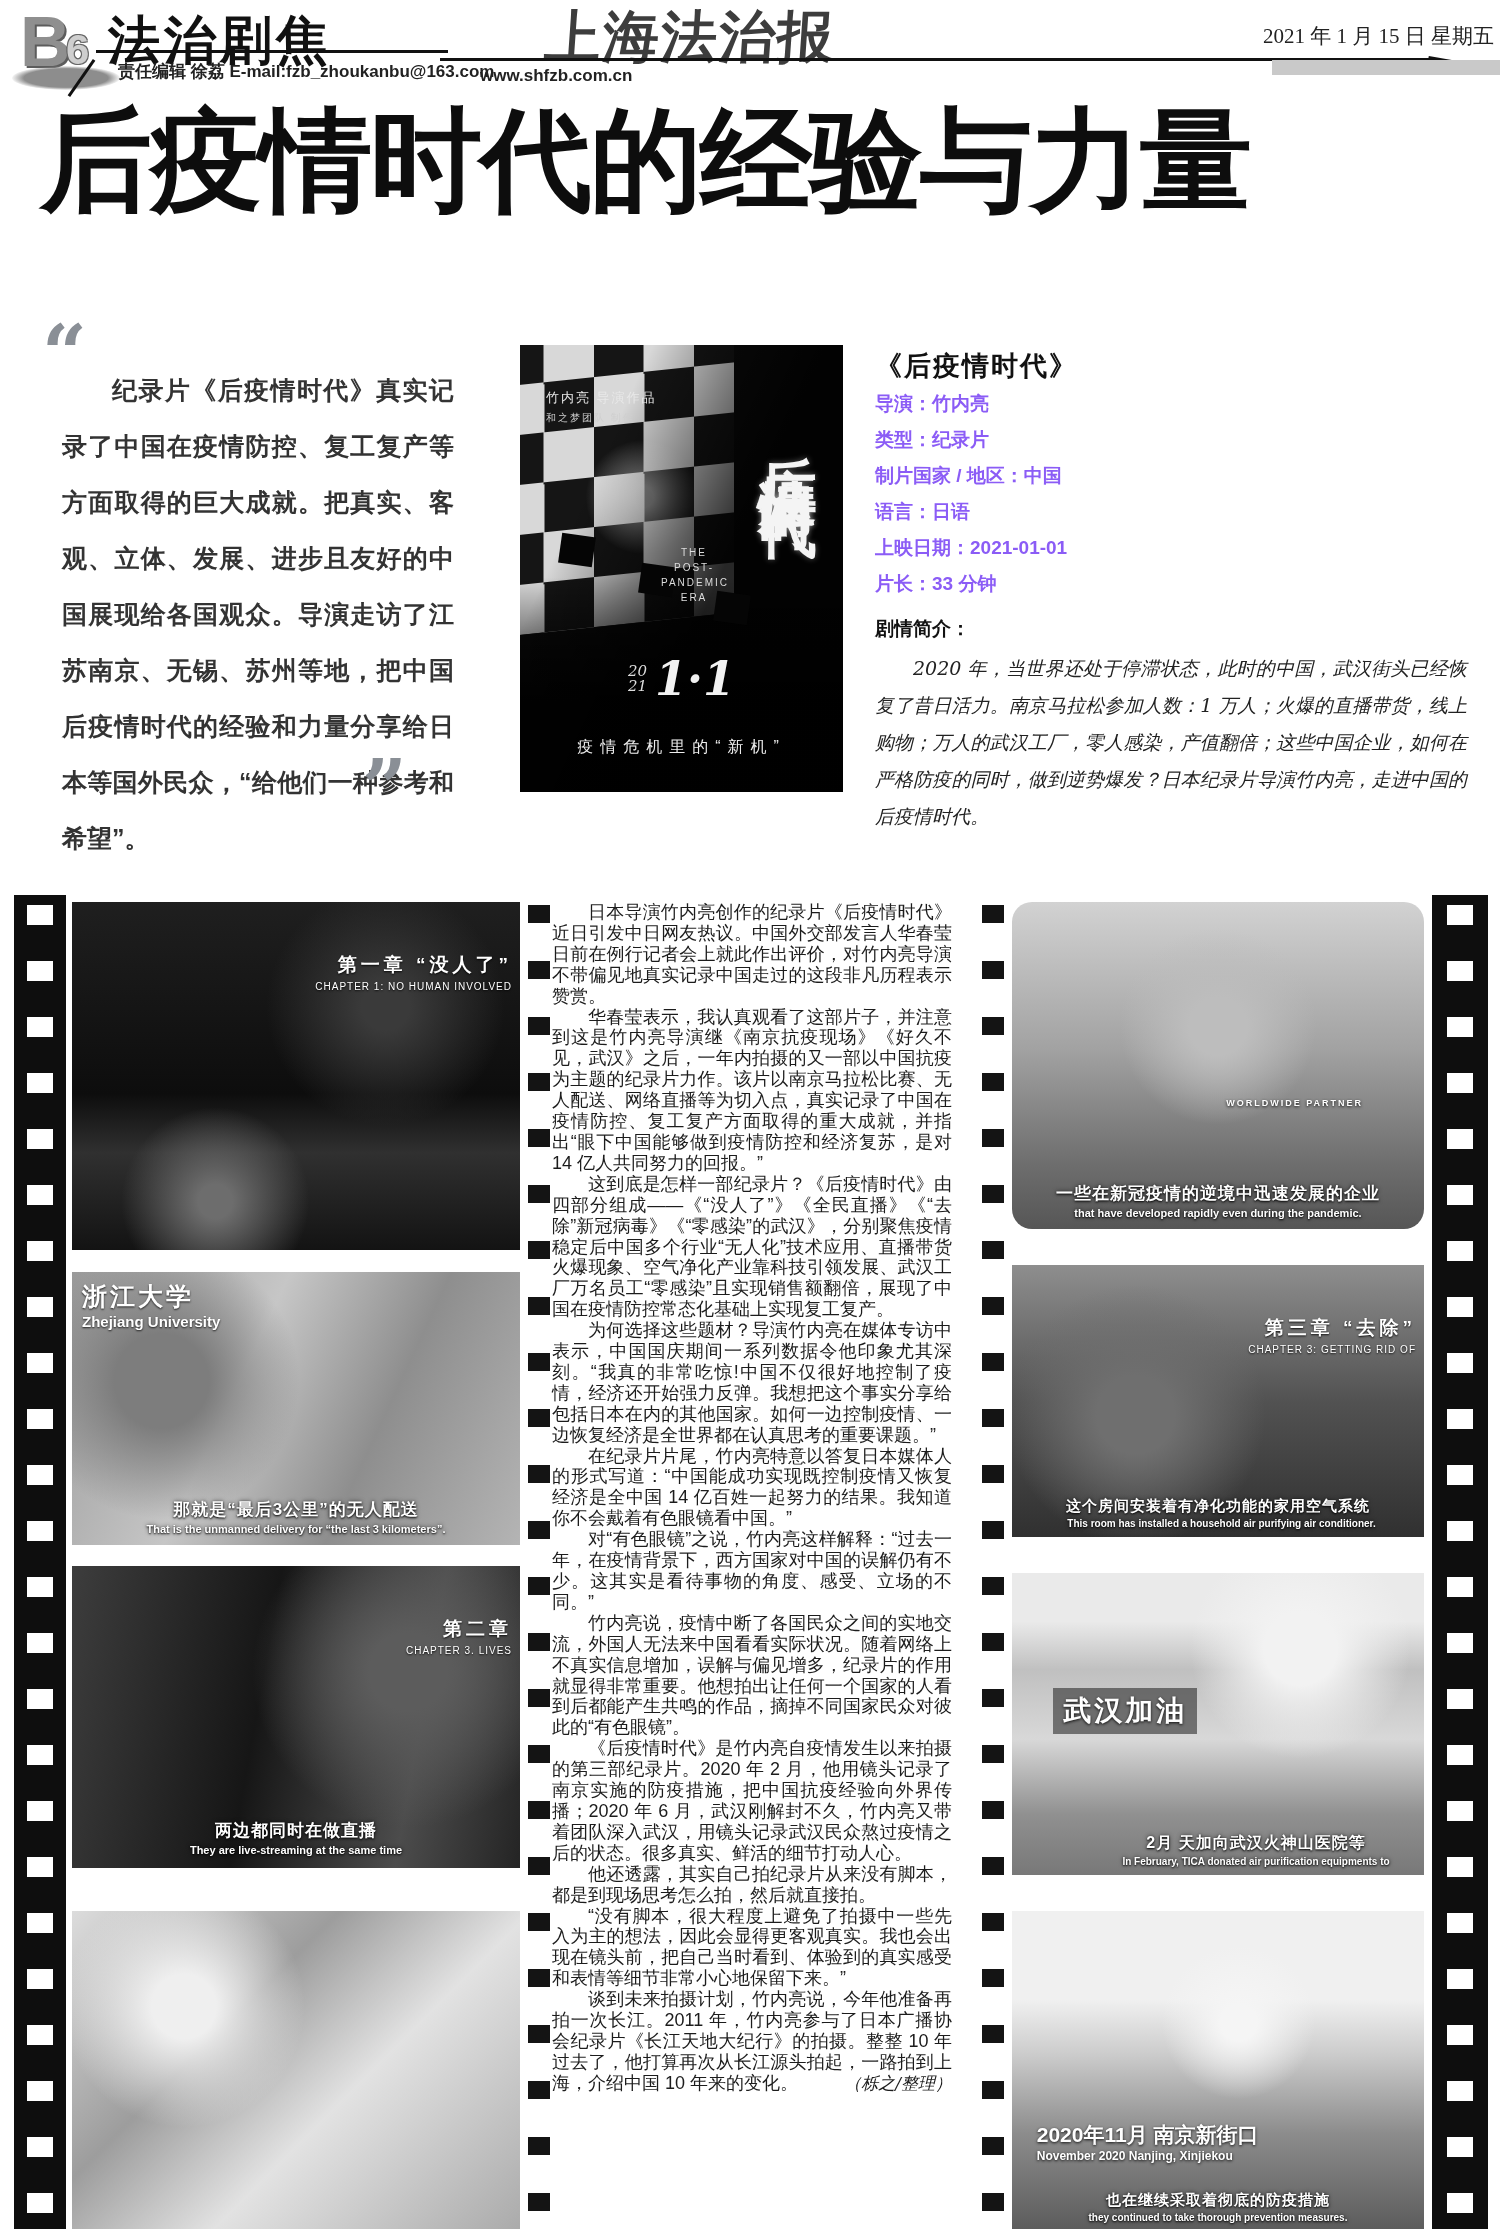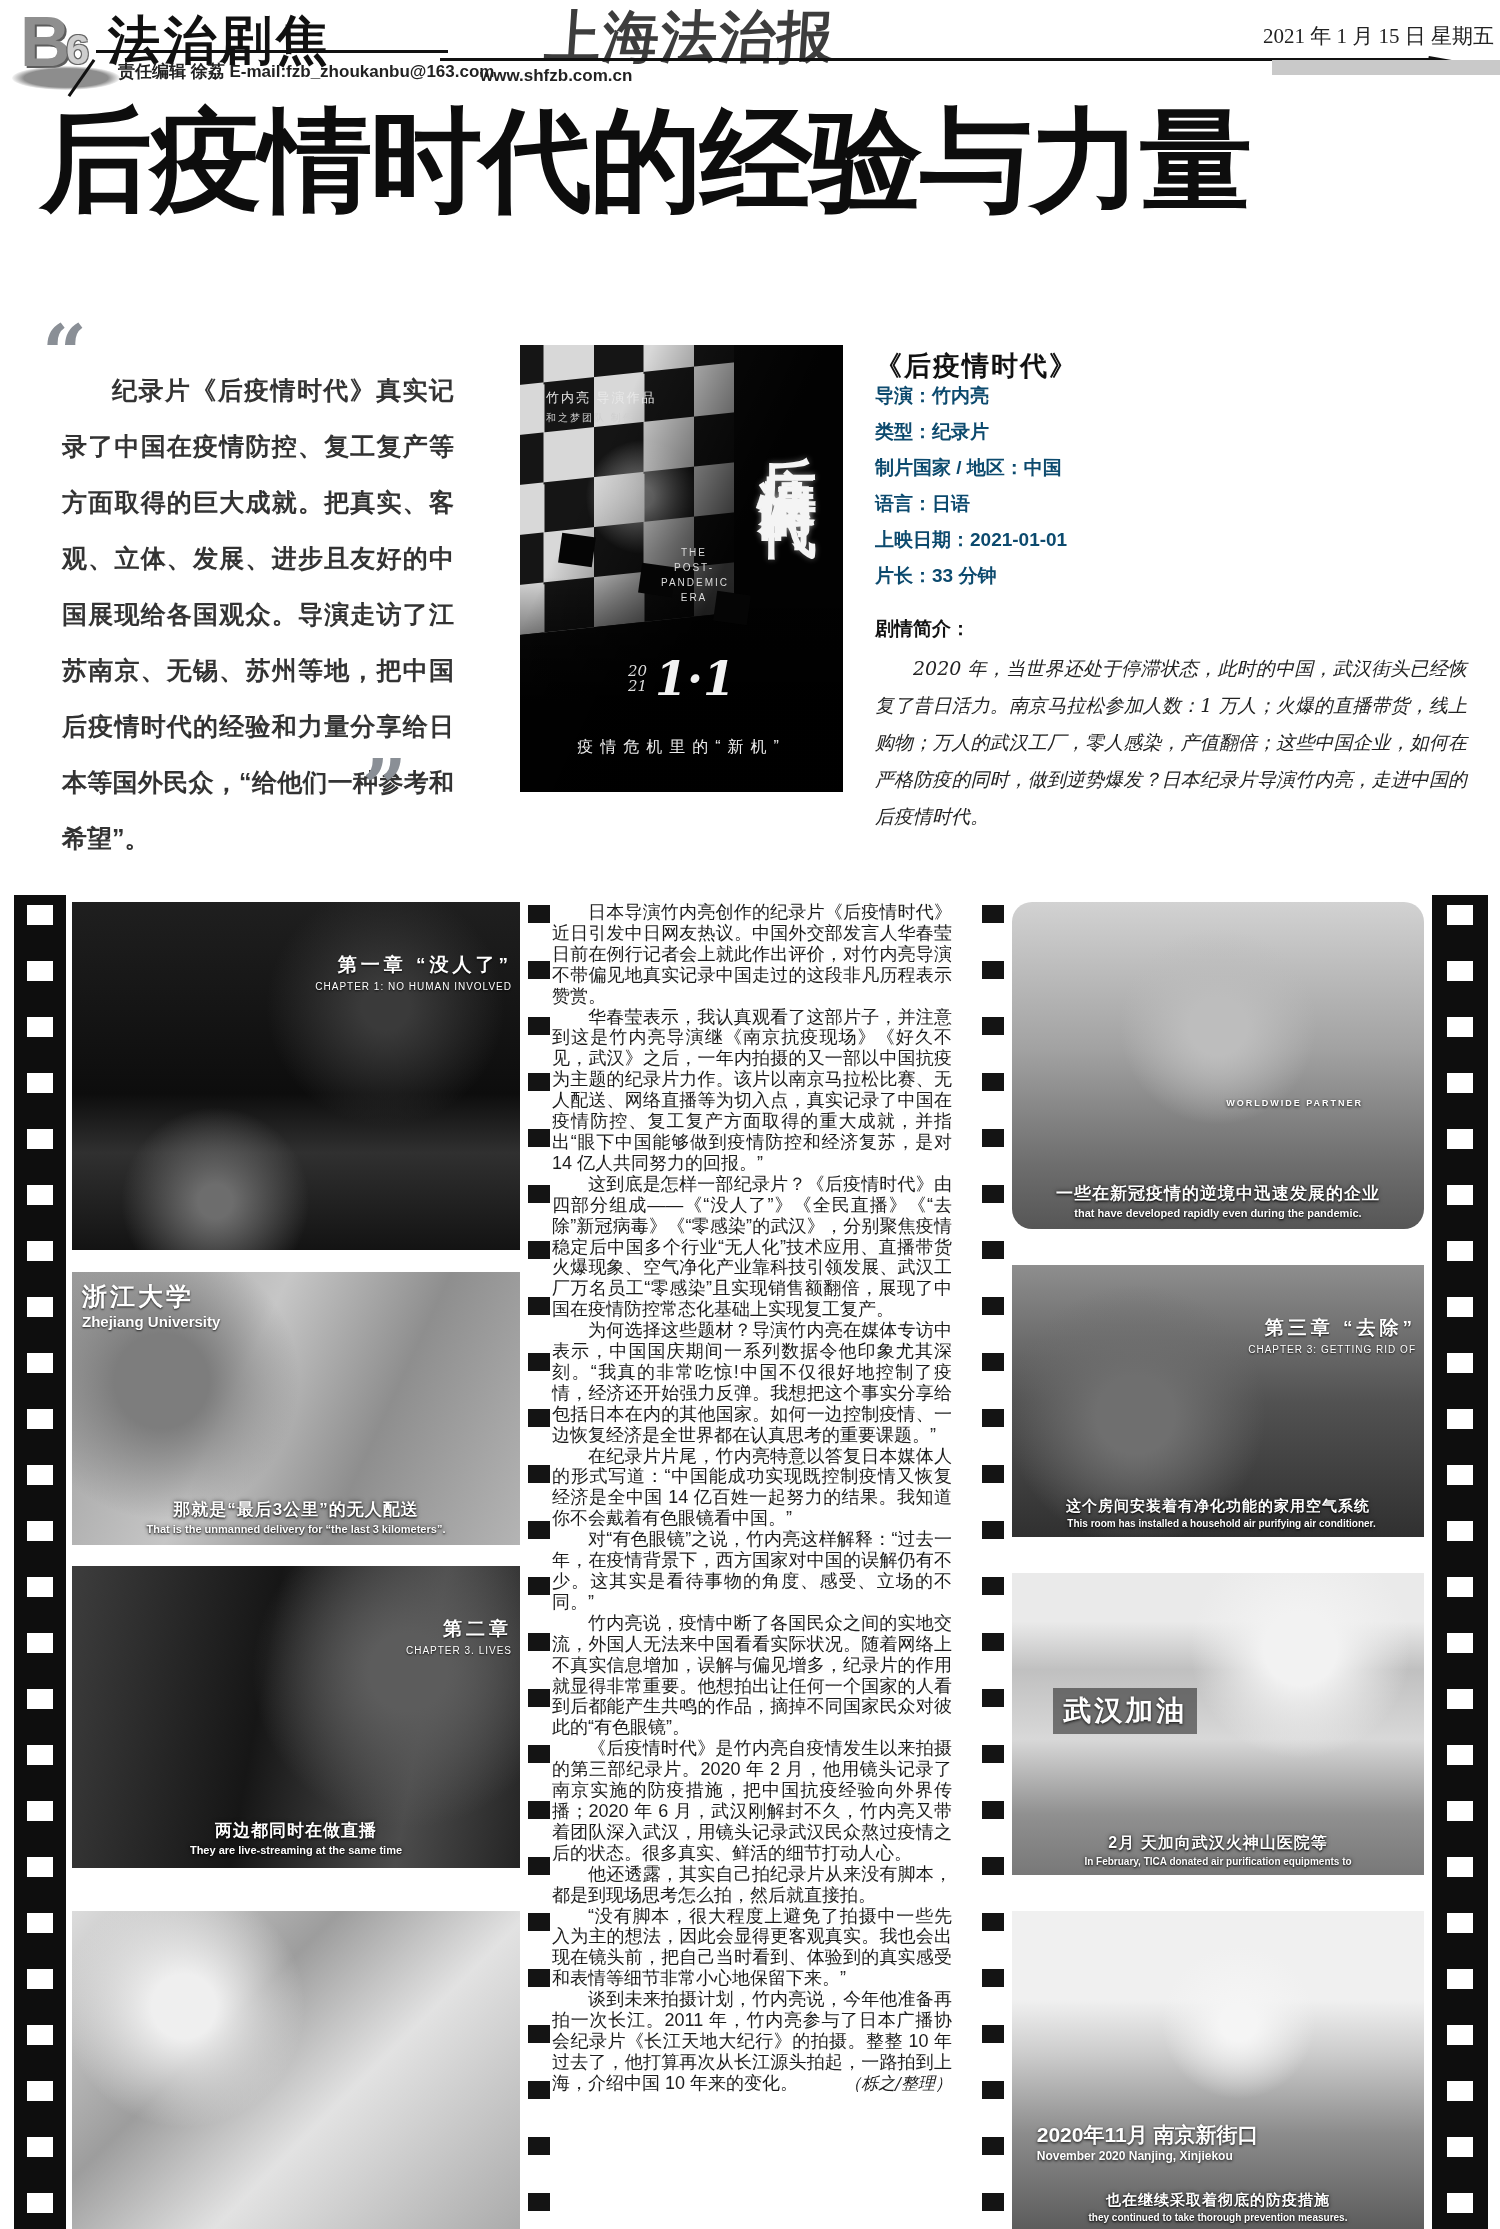--- a/index.html
+++ b/index.html
@@ -58,21 +58,21 @@
                 font-size:10px;letter-spacing:2px;line-height:15px;color:#ddd;}
   .poster-date{position:absolute;left:0;bottom:86px;width:100%;display:flex;justify-content:center;
                 align-items:center;gap:8px;color:#f2f2f2;}
   .poster-date .yy{font-family:"DejaVu Serif",serif;font-style:italic;font-size:15px;line-height:15px;color:#ddd;}
   .poster-date .dd{font-family:"DejaVu Serif",serif;font-style:italic;font-size:46px;font-weight:700;}
   .poster-tagline{position:absolute;left:0;bottom:34px;width:100%;text-align:center;font-size:16px;
                 letter-spacing:7px;color:#ededed;}
 
   
   .fi-title{left:875px;top:348px;font-size:27px;font-weight:900;letter-spacing:2px;}
-  .fi-lines{left:875px;top:378px;width:600px;font-size:19px;font-weight:700;line-height:36px;color:#0c4a6e;}
+  .fi-lines{left:875px;top:386px;width:600px;font-size:19px;font-weight:700;line-height:36px;color:#8b5cf6;}
   .fi-syn-label{left:875px;top:616px;font-size:19px;font-weight:700;}
   .fi-syn{left:875px;top:650px;width:592px;font-family:"DejaVu Serif",serif;font-style:italic;
           font-size:19px;line-height:37px;text-align:justify;text-indent:2em;color:#222;}
 
   
   .band{position:absolute;top:895px;bottom:0;background:#0e0e0e;}
   .band-left{left:14px;width:52px;}
   .band-right{left:1432px;width:56px;}
   .holes-white{position:absolute;top:10px;bottom:0;left:50%;width:26px;transform:translateX(-50%);
           background:repeating-linear-gradient(to bottom,#fff 0 20px,rgba(0,0,0,0) 20px 56px);}
@@ -249,21 +249,21 @@
       <div class="cap-cn" style="font-size:15px;">这个房间安装着有净化功能的家用空气系统</div>
       <div class="cap-en" style="font-size:10px;margin-left:7px;">This room has installed a household air purifying air conditioner.</div>
     </div>
   </div>
 
   <div class="photo ph-r" style="top:1573px;height:302px;background:
        radial-gradient(circle at 70% 25%,#f2f2f2 0 10%,rgba(0,0,0,0) 30%),
        linear-gradient(180deg,#eaeaea 0 16%,#c0c0c0 32%,#d8d8d8 55%,#909090 80%,#787878);">
     <div class="ovl" style="left:10%;top:38%;font-size:28px;font-weight:900;letter-spacing:3px;
          background:rgba(30,30,30,.55);padding:4px 10px;">武汉加油</div>
-    <div class="cap" style="bottom:8px;">
+    <div class="cap" style="bottom:8px;padding-left:38px;">
       <div class="cap-cn" style="font-size:16px;">2月 天加向武汉火神山医院等</div>
       <div class="cap-en" style="font-size:10px;">In February, TICA donated air purification equipments to</div>
     </div>
   </div>
 
   <div class="photo ph-r" style="top:1911px;height:318px;background:
        radial-gradient(circle at 55% 35%,#f5f5f5 0 6%,rgba(0,0,0,0) 25%),
        linear-gradient(180deg,#f0f0f0 0 28%,#cccccc 45%,#8c8c8c 70%,#5c5c5c);">
     <div class="ovl" style="left:6%;top:66%;text-align:left;">
       <div style="font-size:21px;font-weight:900;">2020年11月 南京新街口</div>

